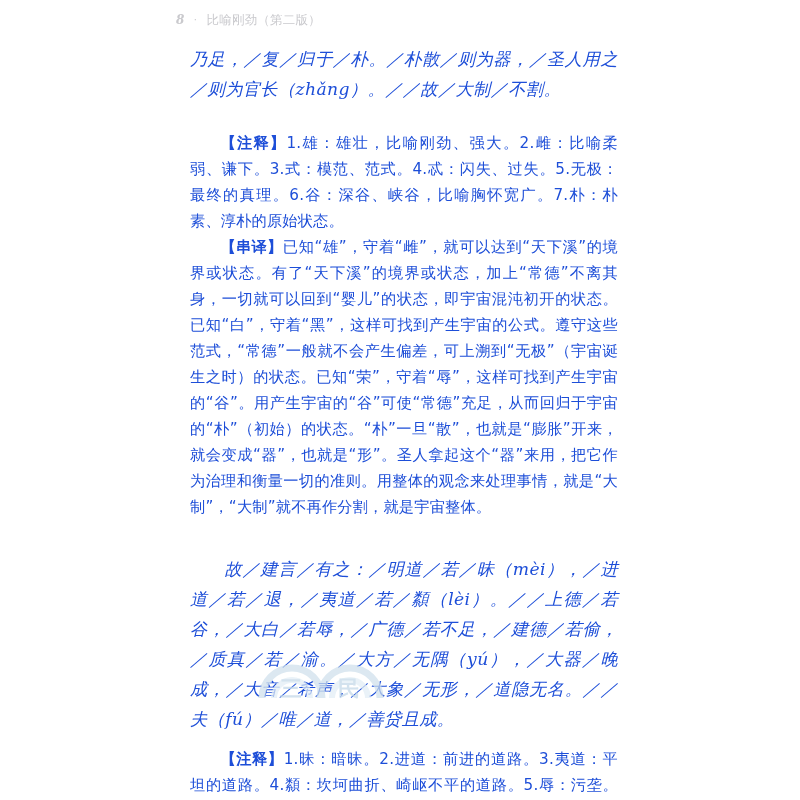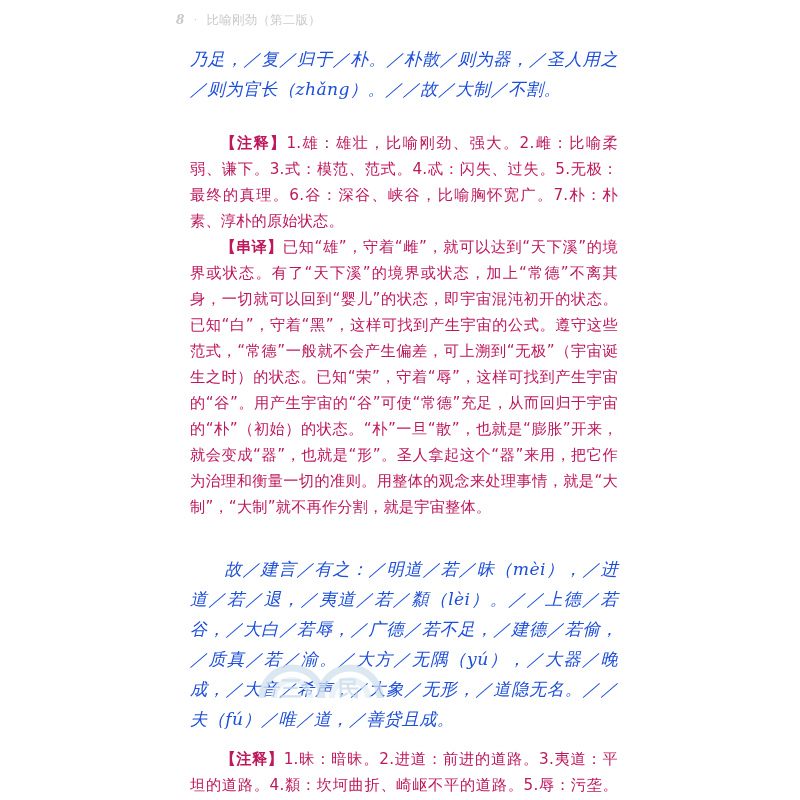--- a/index.html
+++ b/index.html
@@ -73,21 +73,21 @@
     text-justify: inter-character;
     font-style: italic;
     filter: blur(0.18px);
   }
 
   
   .prose {
     font-family: "DejaVu Sans", sans-serif;
     font-size: 15.2px;
     line-height: 26px;
-    color: #be185d;
+    color: #1d4ed8;
     letter-spacing: 0.2px;
     text-align: justify;
     text-justify: inter-character;
     filter: blur(0.2px);
   }
   .prose .tag {
     font-weight: 700;
     letter-spacing: 0;
   }
   .indent { text-indent: 2em; }

